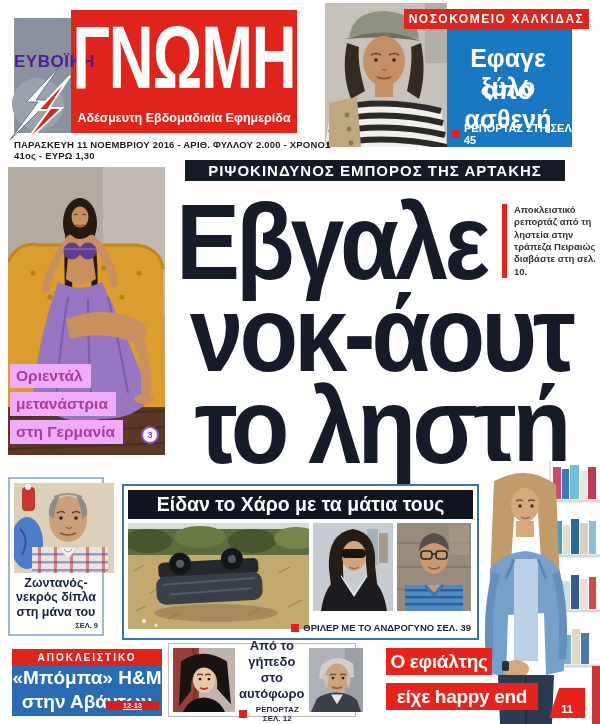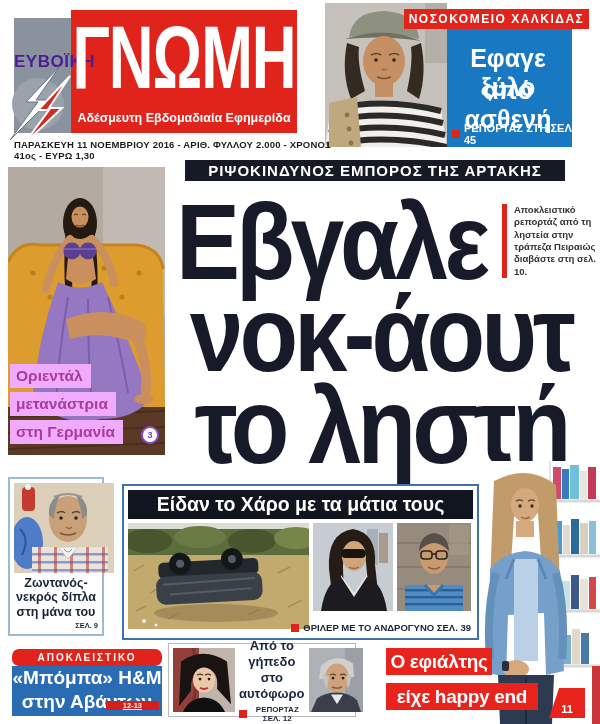--- a/index.html
+++ b/index.html
@@ -55,21 +55,21 @@
   .mcard-bar{height:29px;background:#10151f;color:#fff;font-weight:bold;font-size:19.5px;text-align:center;line-height:29px;}
   .mcard-photos{display:flex;gap:4px;margin-top:4px;align-items:flex-start;}
   .mp-car{width:181px;height:106px;} .mp-w{width:80px;height:88px;} .mp-m{width:74px;height:88px;}
   .mcard-cap{position:absolute;right:6px;bottom:5px;font-size:9.5px;font-weight:bold;color:#18243a;display:flex;align-items:center;gap:4px;}
 
   
   .rphoto{left:466px;top:461px;width:134px;height:263px;z-index:0;}
 
   
   .bl-kicker{left:12px;top:649px;width:150px;height:17px;background:#e0241b;color:#fff;font-weight:bold;
-             font-size:10px;letter-spacing:2px;text-align:center;line-height:17px;border-radius:7px;}
+             font-size:10px;letter-spacing:2px;text-align:center;line-height:17px;}
   .bl-box{left:12px;top:666px;width:150px;height:50px;background:#2a6cb4;color:#fff;font-weight:bold;
           font-size:19px;text-align:center;line-height:24px;}
   .bl-badge{position:absolute;right:3px;bottom:6px;background:#d41f1a;color:#fff;font-size:7.5px;font-weight:bold;
             padding:1px 17px;line-height:1;text-decoration:underline;}
 
   
   .bm-card{left:168px;top:643px;width:188px;height:74px;background:#fff;border:1px solid #b8b8b8;box-sizing:border-box;
            display:flex;align-items:center;gap:4px;padding:4px;}
   .bm-photo-w{width:62px;height:64px;flex:0 0 auto;}
   .bm-photo-m{width:54px;height:64px;flex:0 0 auto;}

